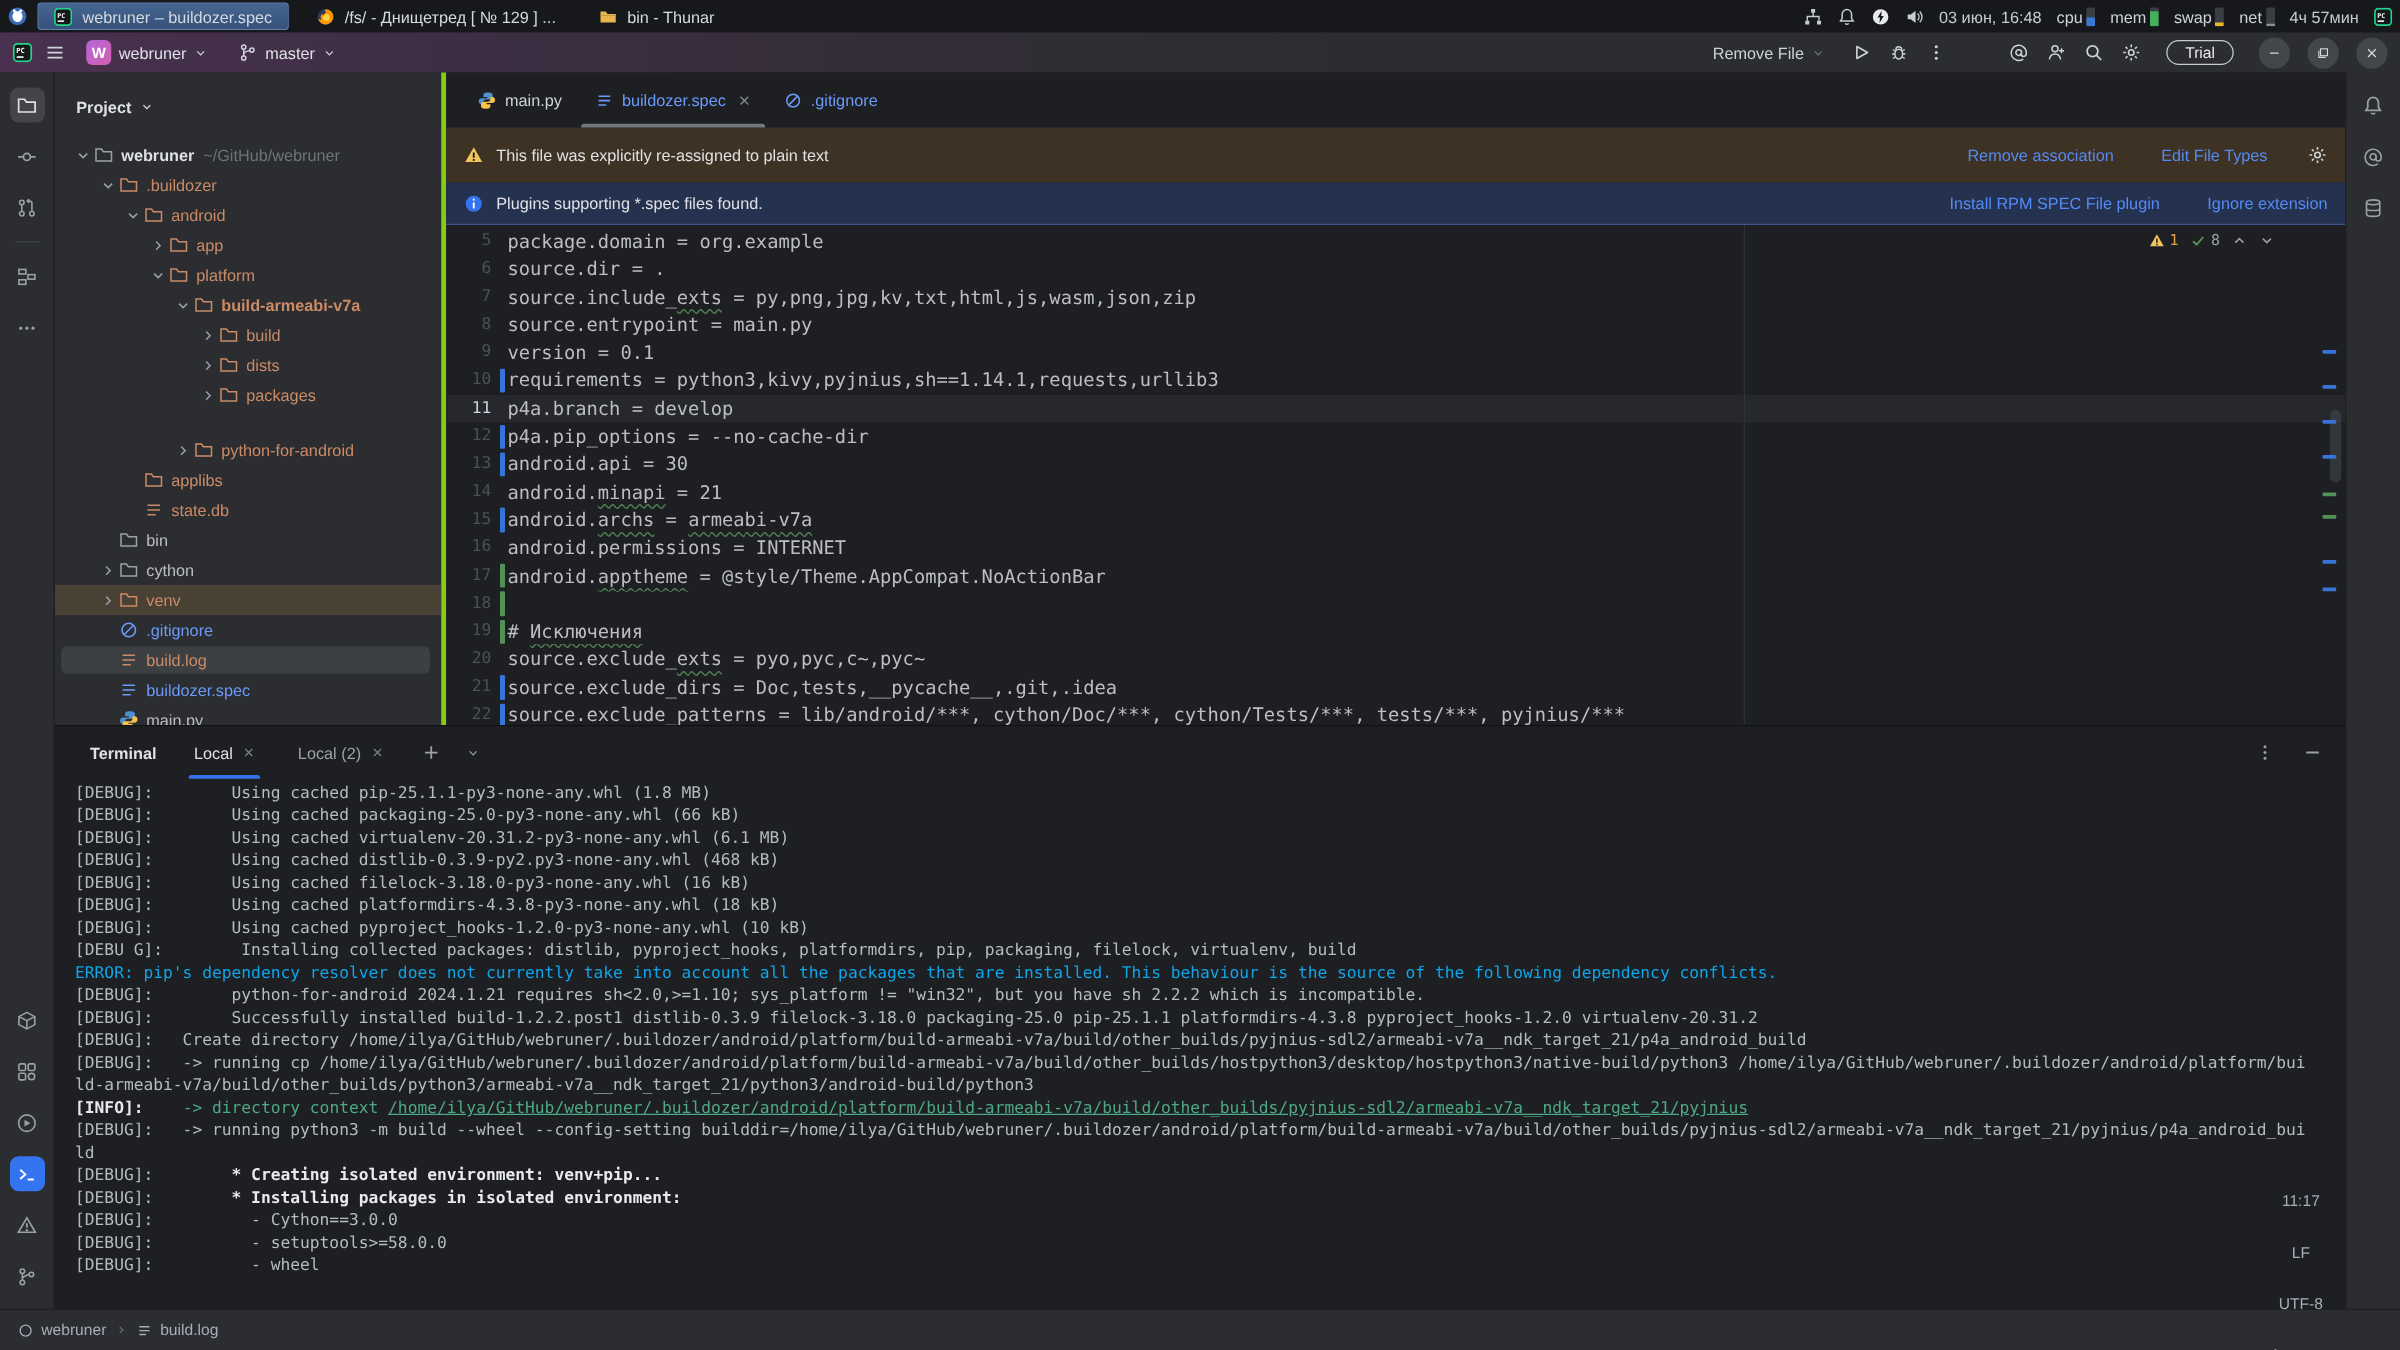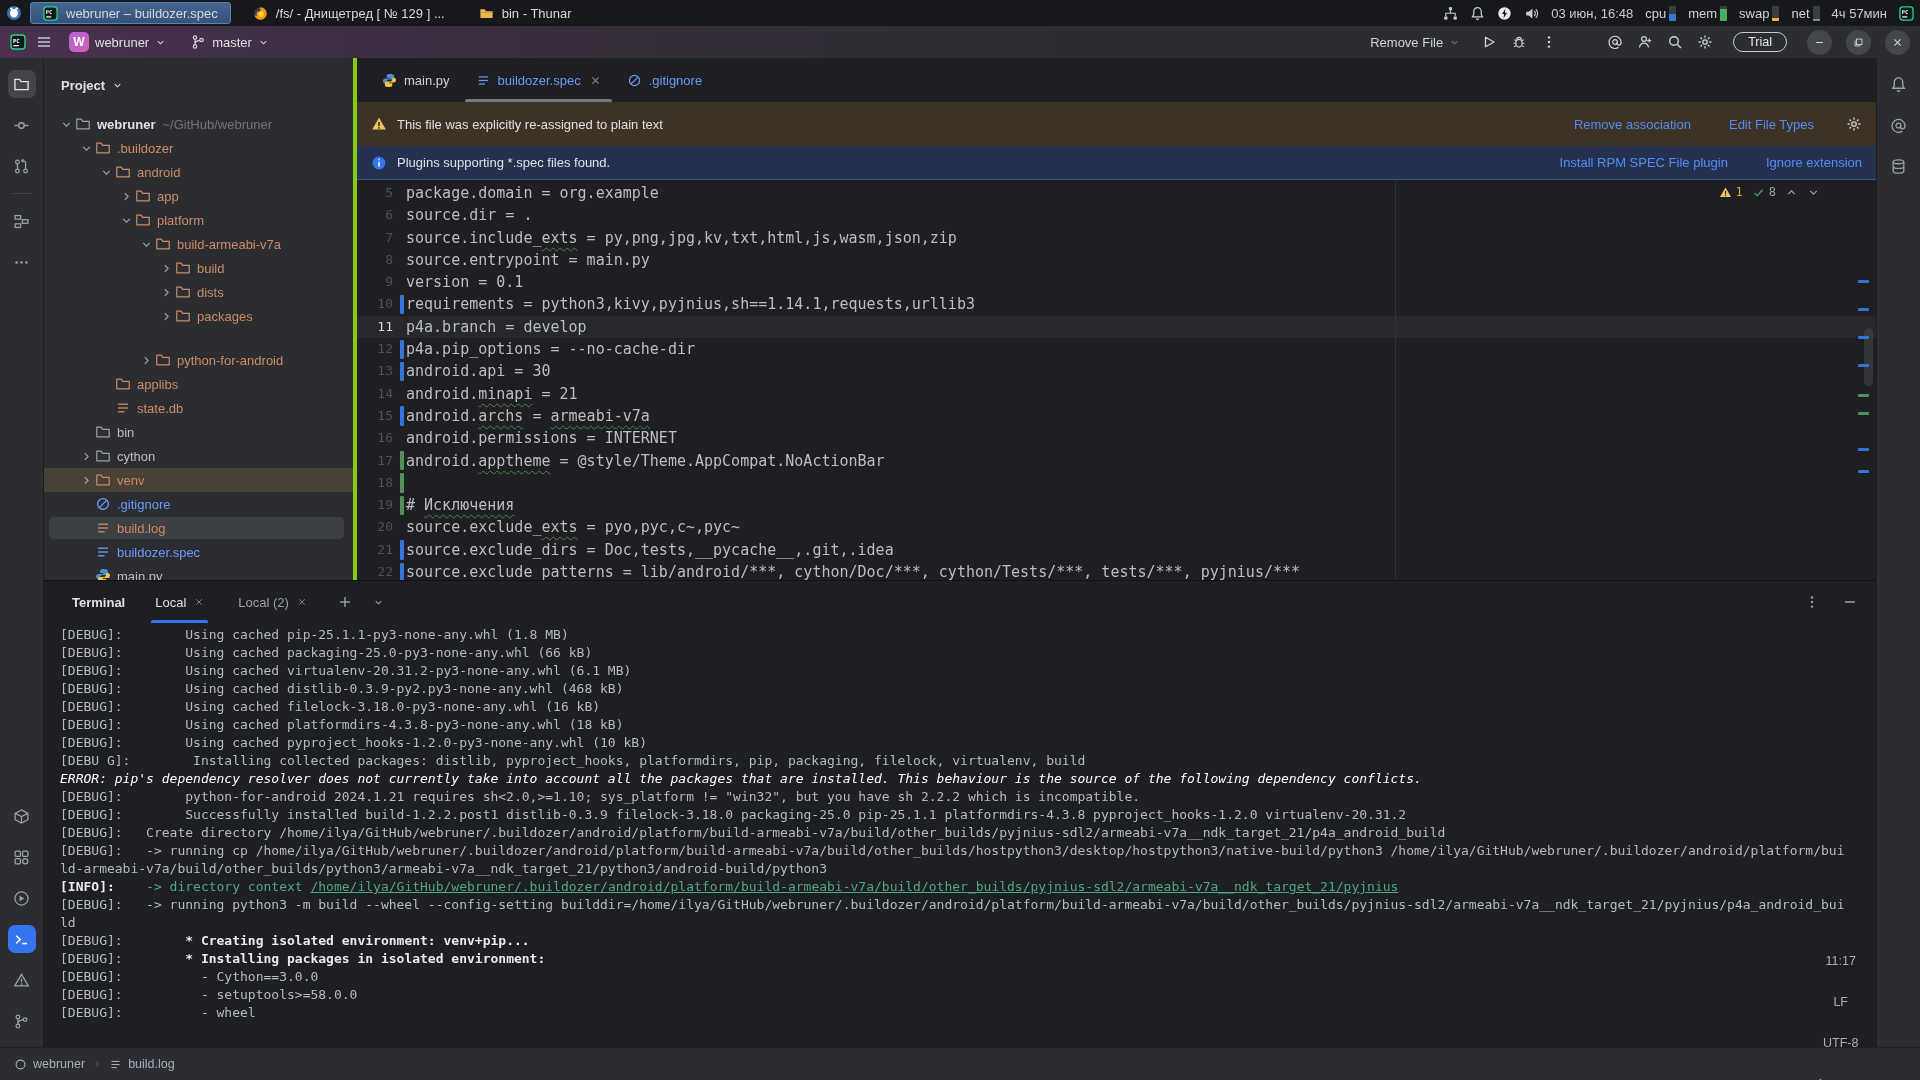--- a/index.html
+++ b/index.html
@@ -101,21 +101,21 @@
   .term-bar { height:42px; flex:none; display:flex; align-items:stretch; gap:26px; padding:0 18px 0 28px; font-size:13px; color:#9da0a8; }
   .term-title { display:flex; align-items:center; color:#dfe1e5; font-weight:bold; }
   .term-tab { display:flex; align-items:center; gap:8px; padding:0 4px; position:relative; }
   .term-tab.active { color:#dfe1e5; }
   .term-tab.active::after { content:""; position:absolute; left:0; right:0; bottom:0; height:3px; background:#3574f0; border-radius:2px 2px 0 0; }
   .term-tab .tclose svg { width:10px; height:10px; }
   .term-actions { display:flex; align-items:center; gap:20px; }
   .term-right { margin-left:auto; display:flex; align-items:center; gap:22px; color:#9da0a8; }
   .term-content { flex:1; overflow:hidden; padding:3px 0 0 16px; font-family:"DejaVu Sans Mono",monospace; font-size:13px; color:#b6bac1; }
   .trow { height:18px; line-height:18px; white-space:pre; }
-  .t-err { color:#ffffff;font-style:italic; }
+  .t-err { color:#0ea5e9; }
   .t-info { color:#4ea885; }
   .t-infolink { color:#4ea885; text-decoration:underline; }
   .t-bold { color:#e8eaed; font-weight:bold; }
 
   
   .statusbar { height:33px; background:#2b2d30; border-top:1px solid #1e1f22; display:flex; align-items:center; padding:0 14px; font-size:12.5px; color:#a8adbd; gap:7px; }
   .sb-item { display:flex; align-items:center; gap:6px; }
   .sb-item .icon svg{ width:13px; height:13px; }
   .sb-sep svg{ width:10px; height:10px; }
   .sb-right { margin-left:auto; display:flex; align-items:center; gap:27px;flex-direction:column; }
@@ -522,21 +522,21 @@
                     <polyline points="4 6 8 10 12 6" fill="none" stroke="currentColor" stroke-width="1.5"></polyline>
                   </svg>
                 </span>
                 <span class="icon ticon" style="color: rgb(204, 139, 102);">
                   <svg viewBox="0 0 16 16">
                     <path d="M1.8 3.2h4.4l1.5 2.1h6.5v7.5H1.8z" fill="none" stroke="currentColor" stroke-width="1.2"></path>
                   </svg>
                 </span>
                 <span class="t-excluded">platform</span>
               </div>
-              <div class="tree-row" style="padding-left: 94px;">
+              <div class="tree-row" style="padding-left: 94px; font-weight: bold;">
                 <span class="tchev icon">
                   <svg viewBox="0 0 16 16">
                     <polyline points="4 6 8 10 12 6" fill="none" stroke="currentColor" stroke-width="1.5"></polyline>
                   </svg>
                 </span>
                 <span class="icon ticon" style="color: rgb(204, 139, 102);">
                   <svg viewBox="0 0 16 16">
                     <path d="M1.8 3.2h4.4l1.5 2.1h6.5v7.5H1.8z" fill="none" stroke="currentColor" stroke-width="1.2"></path>
                   </svg>
                 </span>

